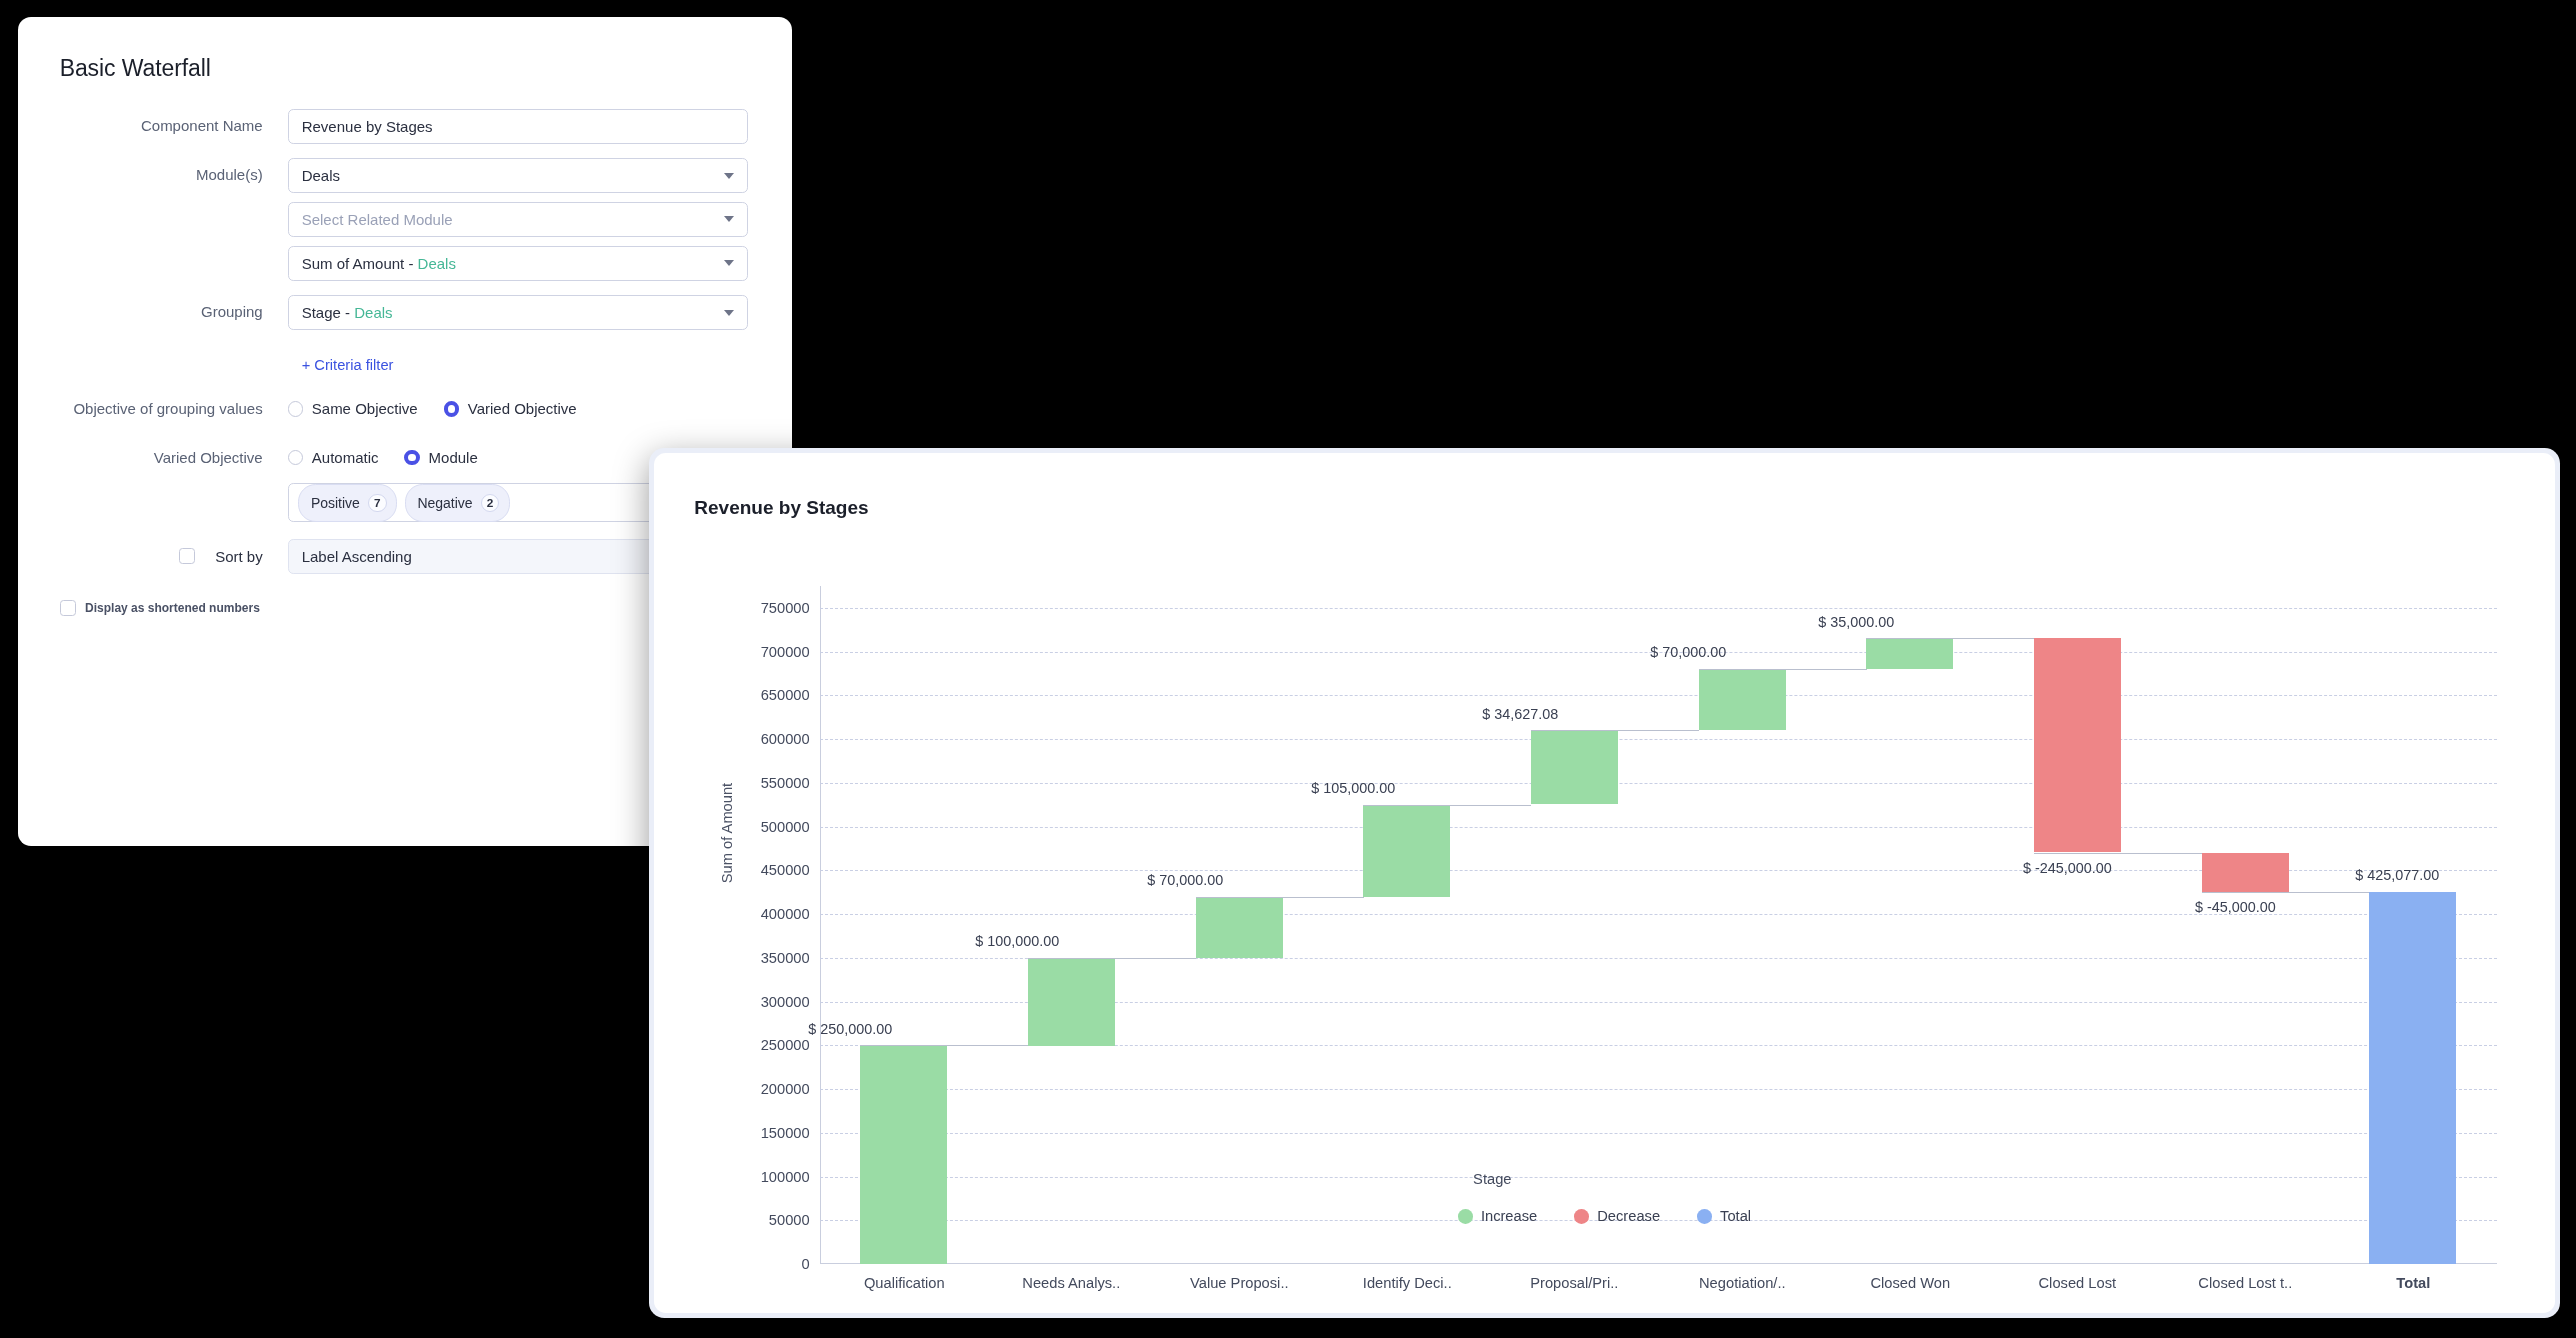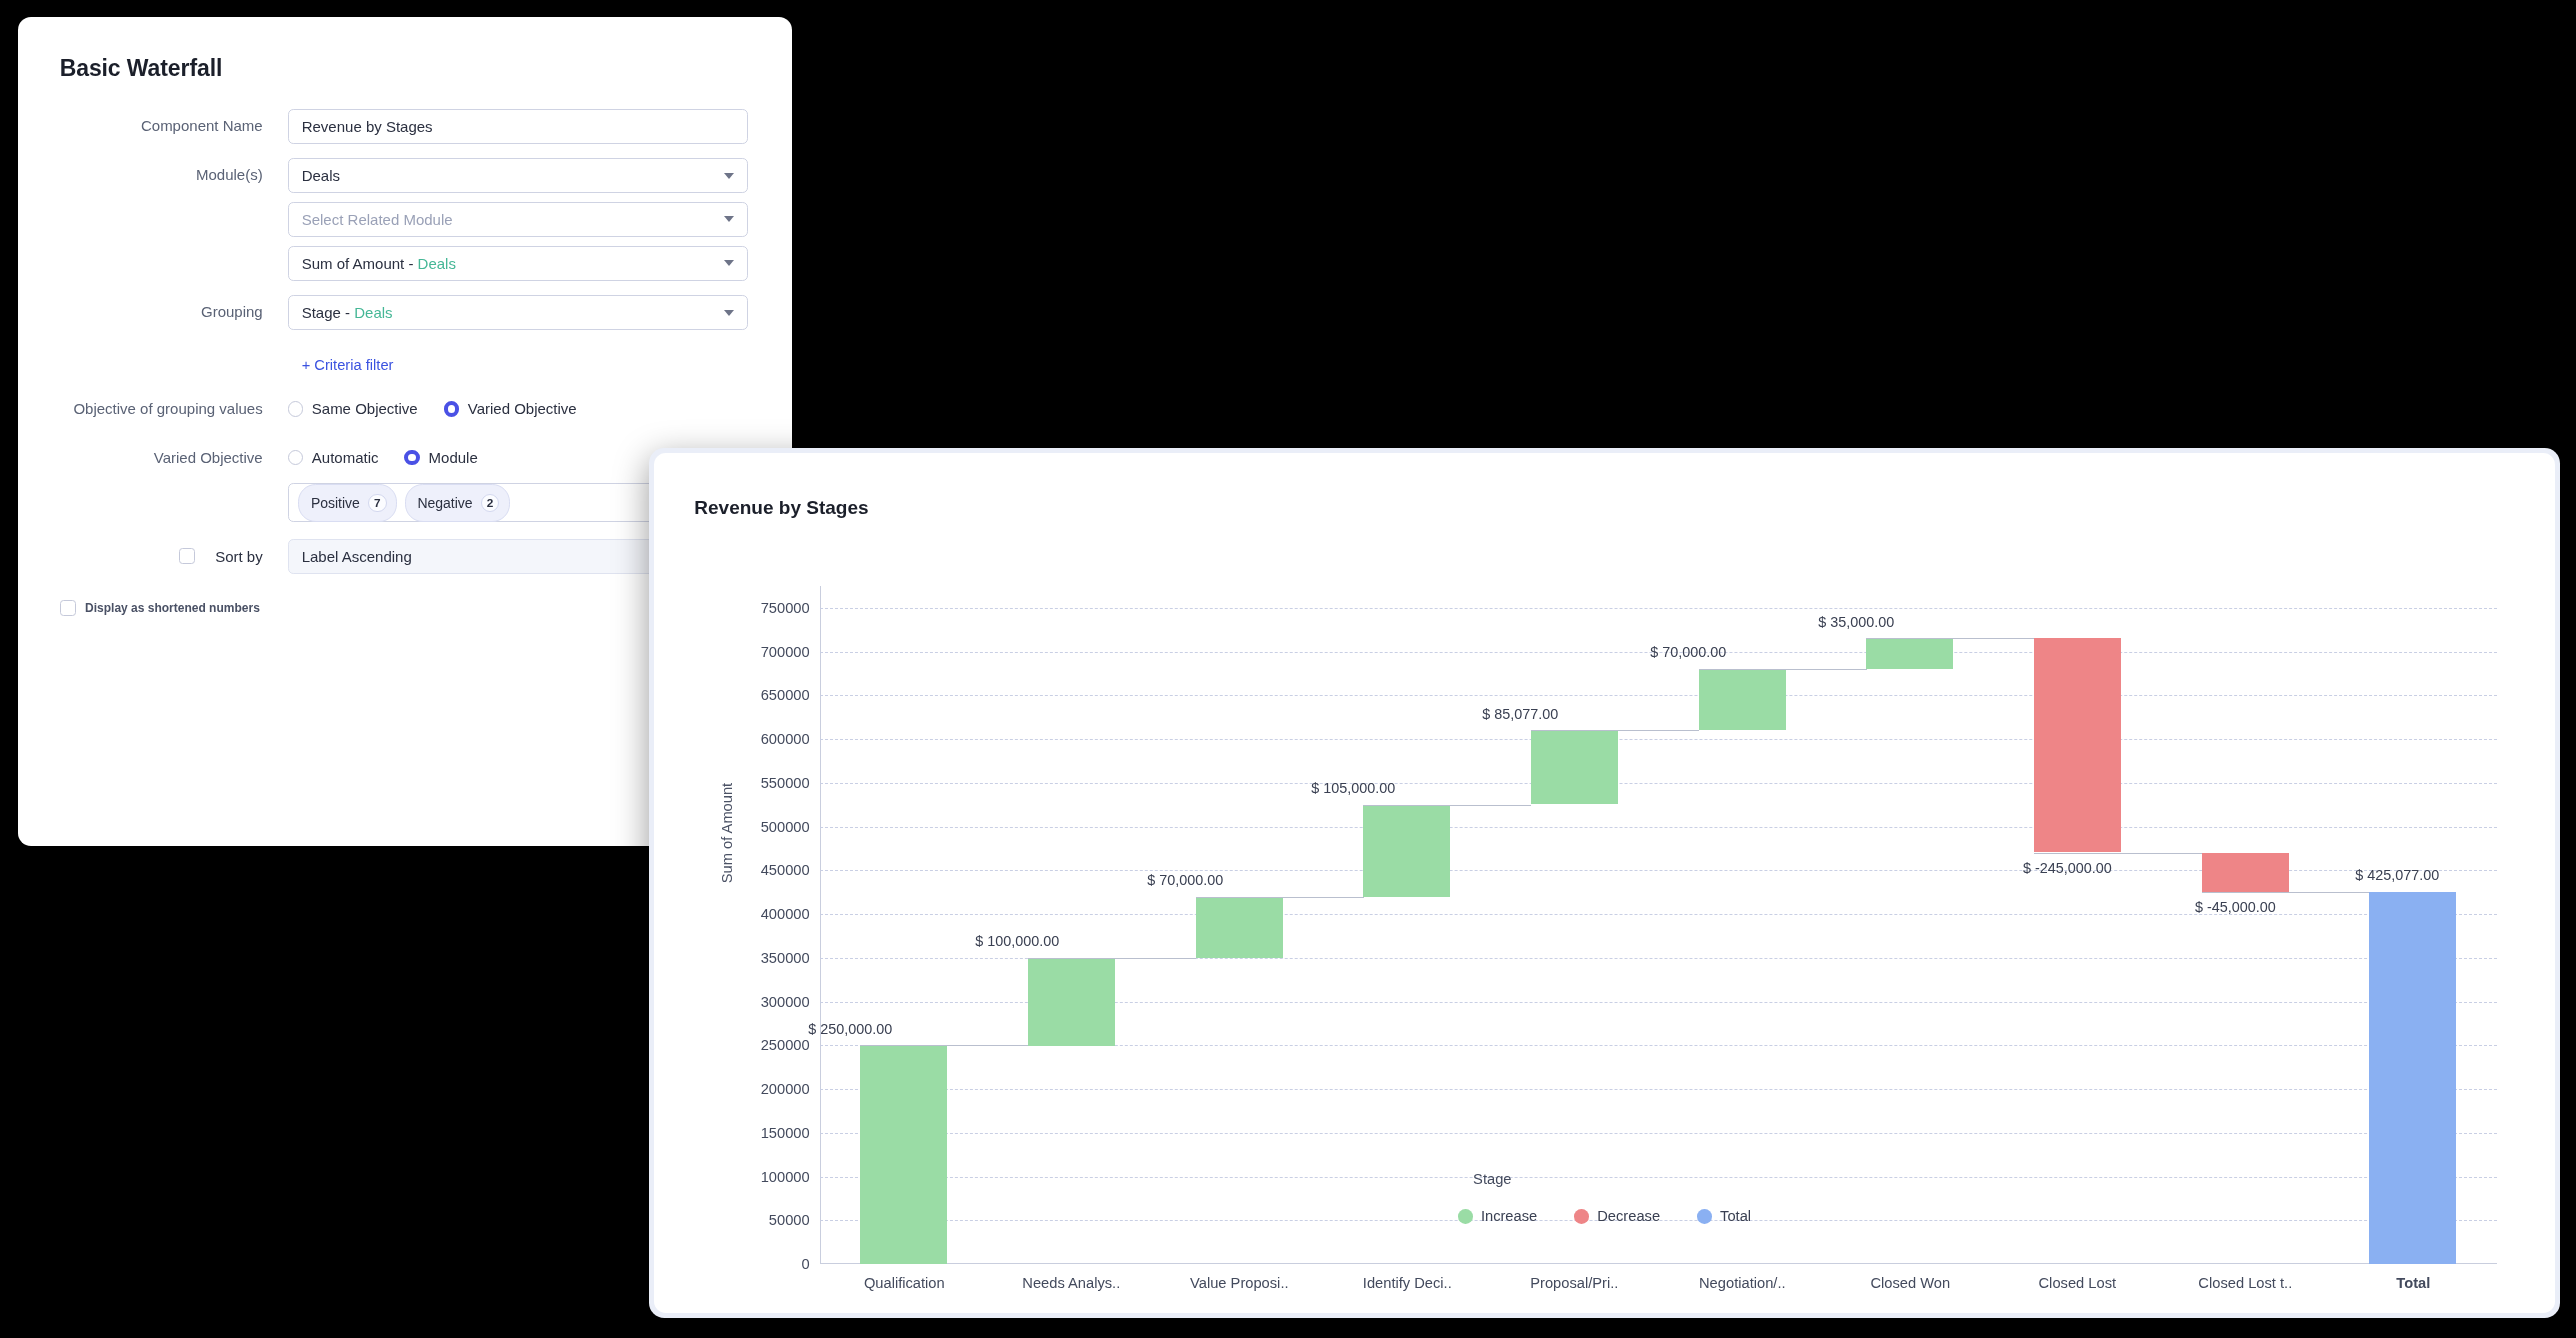--- a/index.html
+++ b/index.html
@@ -16,21 +16,21 @@
     position: absolute;
     left: 17.7px; top: 16.5px;
     width: 774px; height: 829px;
     background: #ffffff;
     border-radius: 13px;
     box-shadow: 0 8.3px 28px rgba(0,0,0,0.35);
   }
   .form-inner { position: relative; width:100%; height:100%; padding: 38px 42px; }
 
   .form-title {
-    font-size: 23px; font-weight: 700; color: #1b1f2a;
+    font-size: 23px; font-weight: 400; color: #1b1f2a;
     letter-spacing: -0.1px;
     margin-bottom: 27px;
   }
 
   .field-row { display: flex; align-items: flex-start; margin-bottom: 14.7px; }
   .field-label {
     width: 228px; flex: 0 0 228px;
     text-align: right;
     padding-right: 25px;
     font-size: 15px; color: #5a6275;
@@ -371,21 +371,21 @@
           <div class="bar" style="left: 376px; top: 311px; width: 87px; height: 61px; background: rgb(154, 220, 165);"></div>
           <div class="connector" style="left: 376px; top: 311px; width: 168px;"></div>
           <div class="dlabel" style="top: 286px; left: 365px;">$ 70,000.00</div>
           <div class="xtick" style="left: 419px;">Value Proposi..</div>
           <div class="bar" style="left: 543px; top: 219px; width: 87px; height: 92px; background: rgb(154, 220, 165);"></div>
           <div class="connector" style="left: 543px; top: 219px; width: 168px;"></div>
           <div class="dlabel" style="top: 194px; left: 533px;">$ 105,000.00</div>
           <div class="xtick" style="left: 587px;">Identify Deci..</div>
           <div class="bar" style="left: 711px; top: 144px; width: 87px; height: 74px; background: rgb(154, 220, 165);"></div>
           <div class="connector" style="left: 711px; top: 144px; width: 168px;"></div>
-          <div class="dlabel" style="top: 120px; left: 700px;">$ 85,077.00</div>
+          <div class="dlabel" style="top: 120px; left: 700px;">$ 34,627.08</div>
           <div class="xtick" style="left: 754px;">Proposal/Pri..</div>
           <div class="bar" style="left: 879px; top: 83px; width: 87px; height: 61px; background: rgb(154, 220, 165);"></div>
           <div class="connector" style="left: 879px; top: 83px; width: 168px;"></div>
           <div class="dlabel" style="top: 58px; left: 868px;">$ 70,000.00</div>
           <div class="xtick" style="left: 922px;">Negotiation/..</div>
           <div class="bar" style="left: 1046px; top: 52px; width: 87px; height: 31px; background: rgb(154, 220, 165);"></div>
           <div class="connector" style="left: 1046px; top: 52px; width: 168px;"></div>
           <div class="dlabel" style="top: 28px; left: 1036px;">$ 35,000.00</div>
           <div class="xtick" style="left: 1090px;">Closed Won</div>
           <div class="bar" style="left: 1214px; top: 52px; width: 87px; height: 214px; background: rgb(238, 133, 135);"></div>

